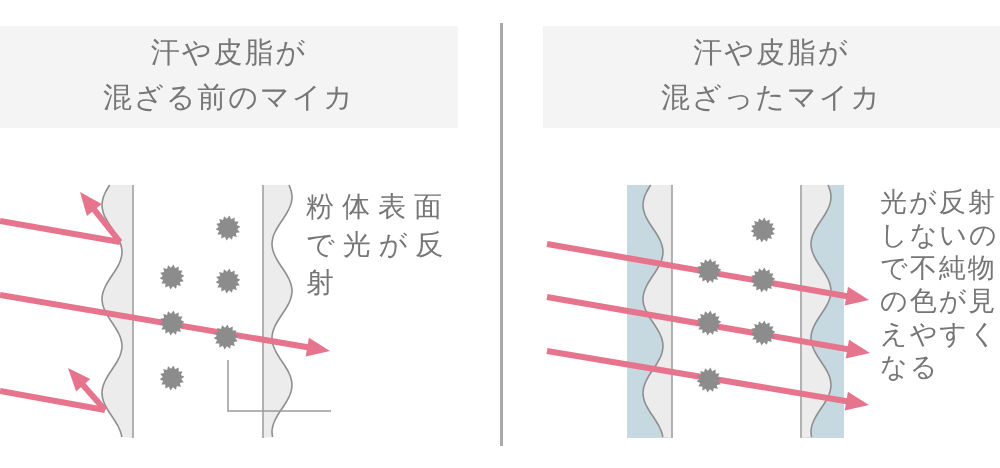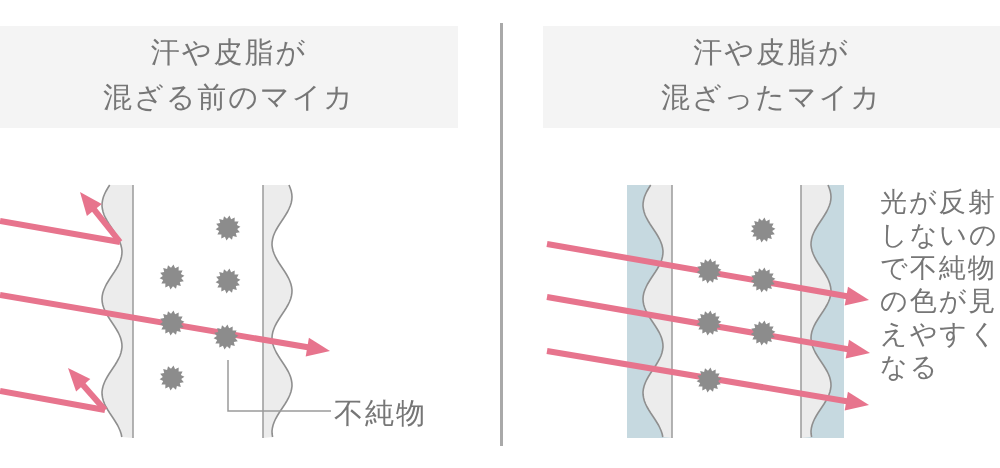--- a/index.html
+++ b/index.html
@@ -87,22 +87,24 @@
     </svg>
 
   <div class="title-box left">汗や皮脂が
 混ざる前のマイカ</div>
 
   <div class="title-box right">汗や皮脂が
 混ざったマイカ</div>
 
   <div class="divider"></div>
 
+  <div class="caption left-caption">粉体表面
+で光が反
+射</div>
 
   <div class="caption right-caption">光が反射
 しないの
 で不純物
 の色が見
 えやすく
 なる</div>
 
-  <div class="impurity-label">不純物</div>
 </div>
 
 </body></html>

